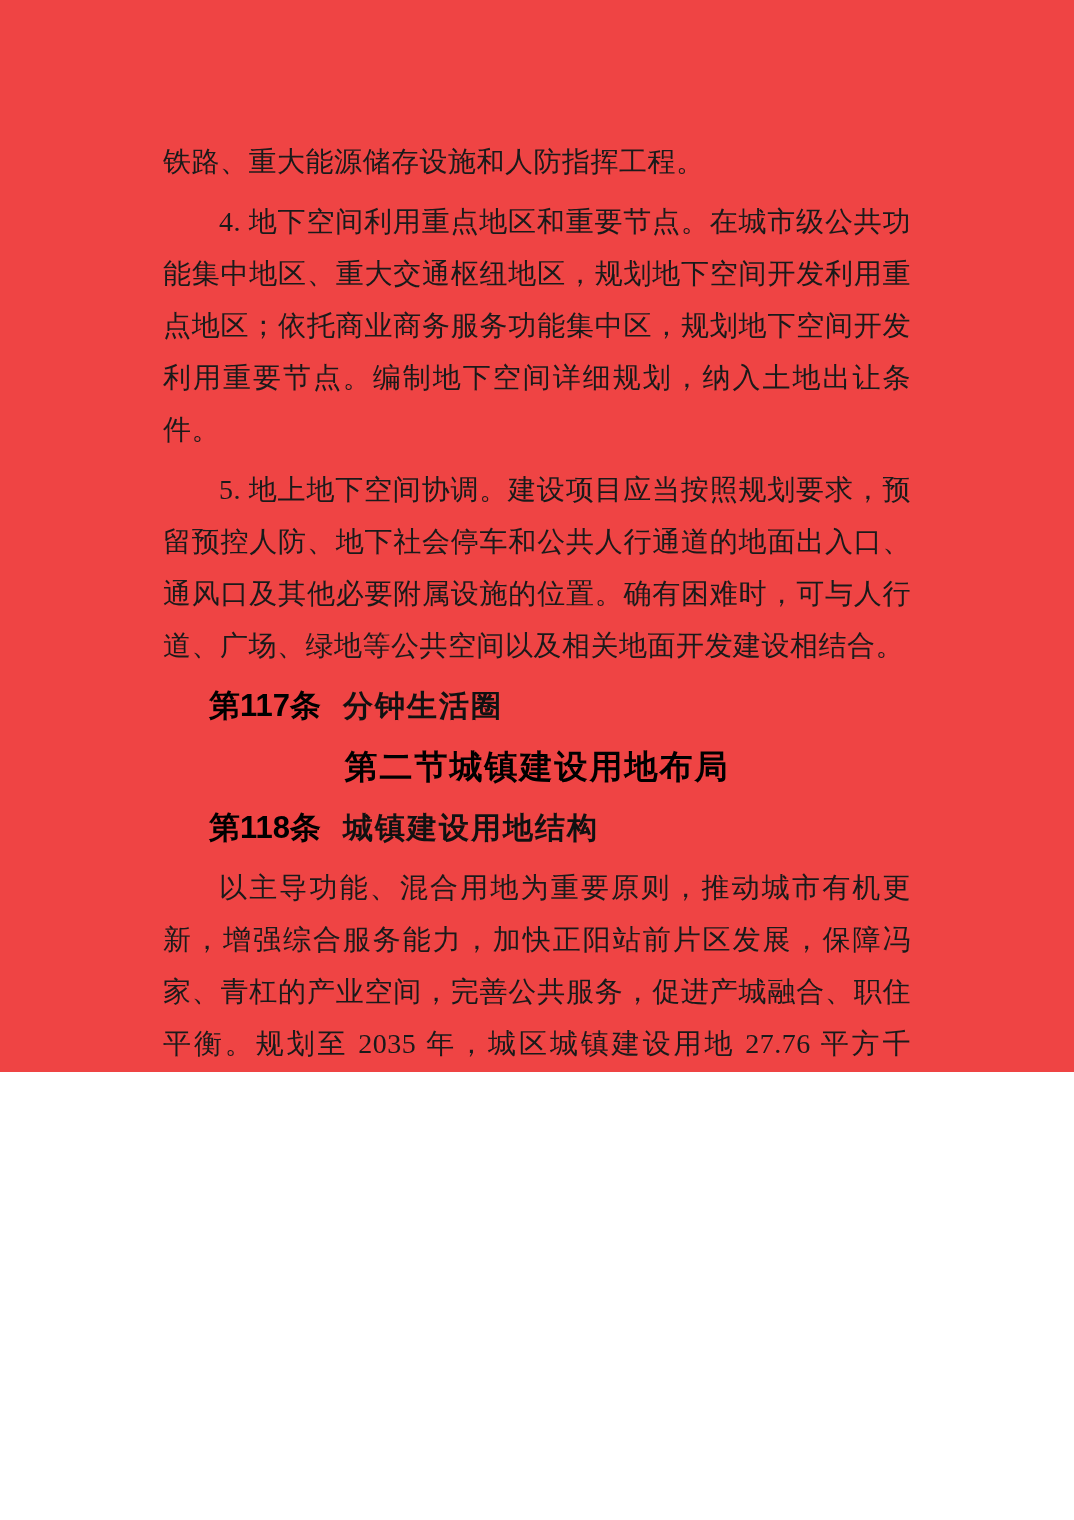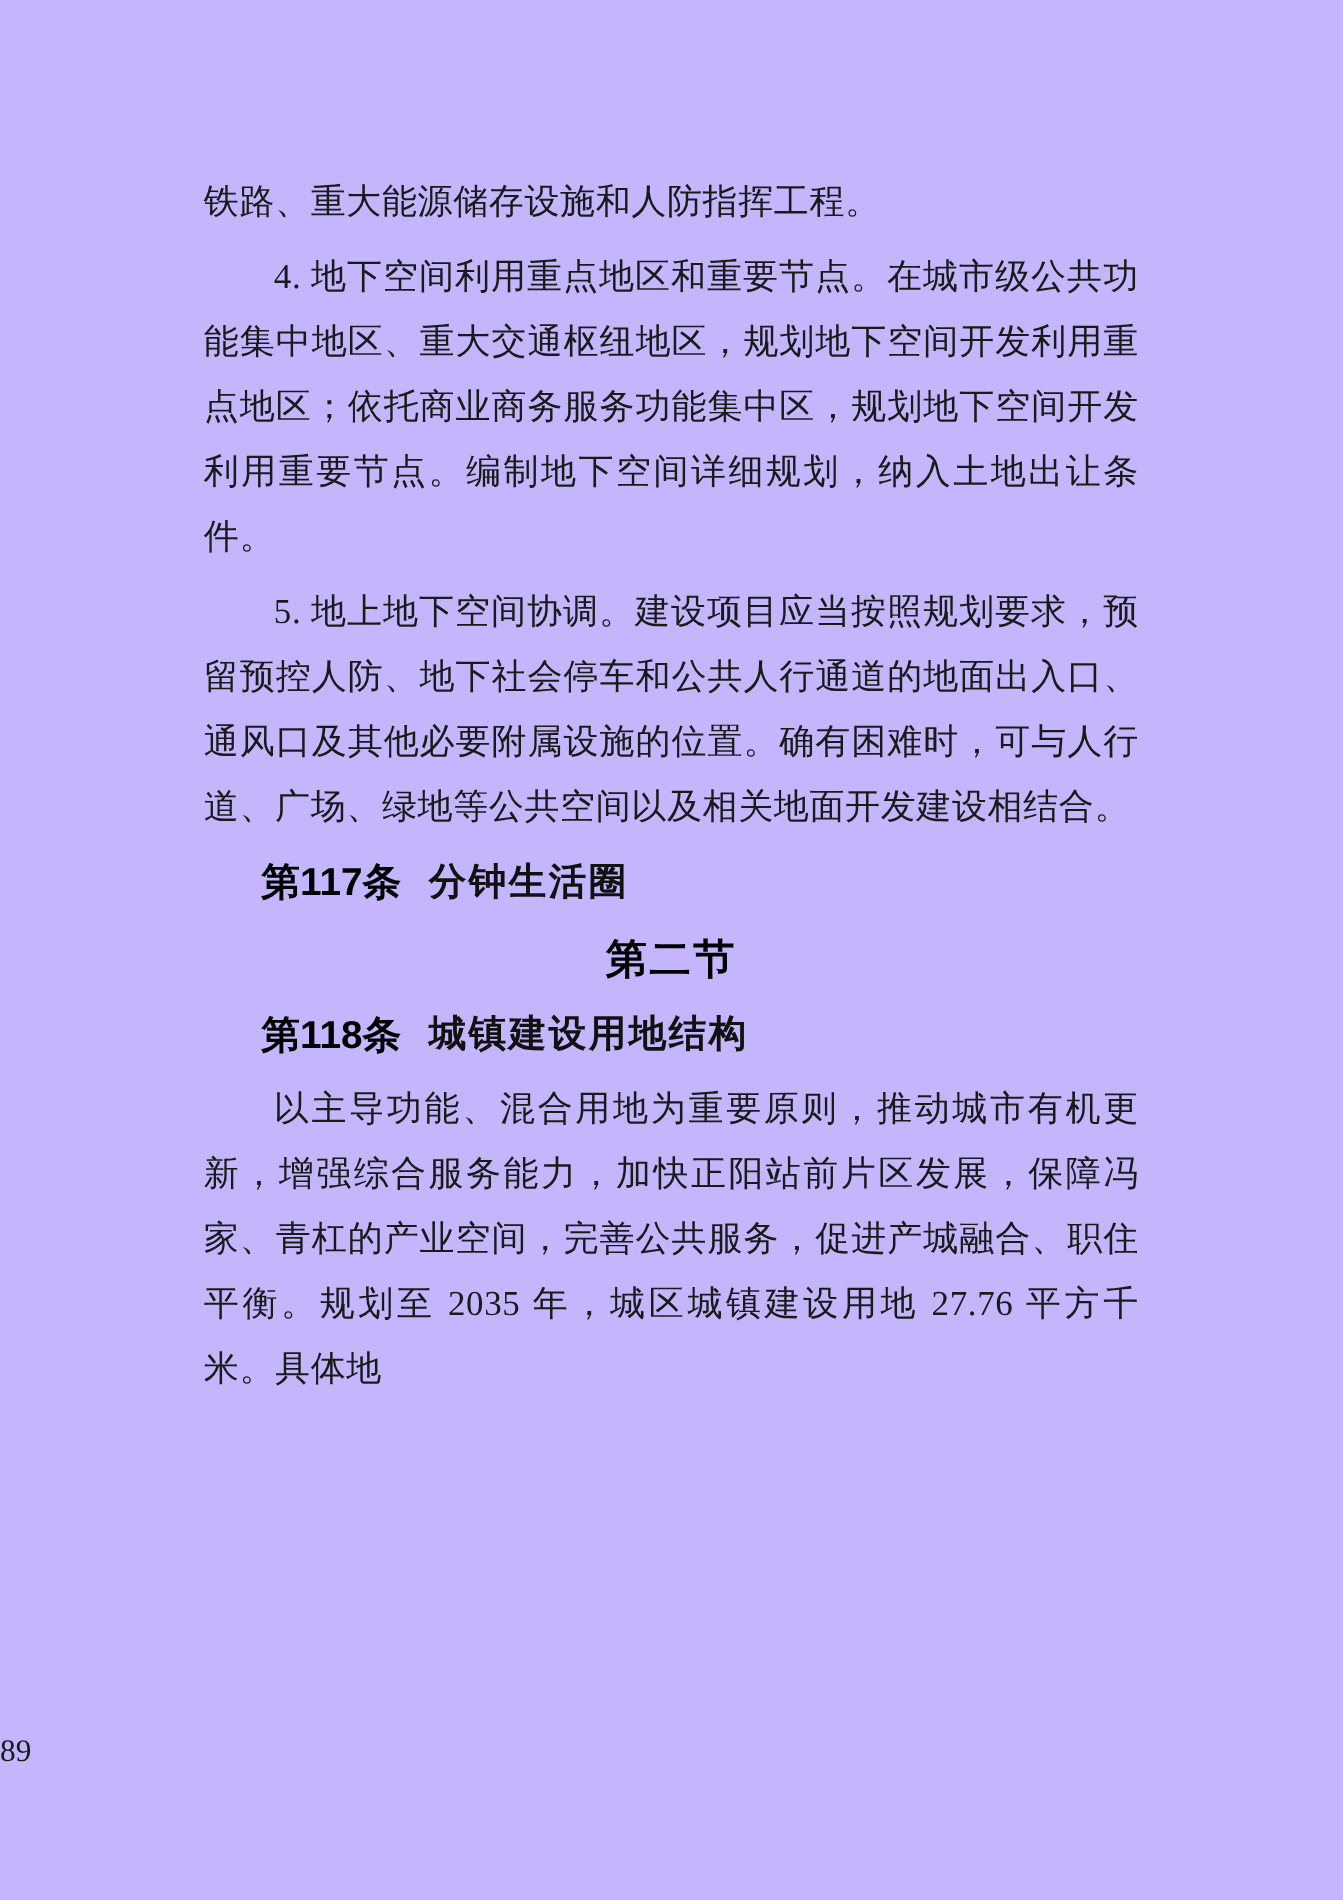--- a/index.html
+++ b/index.html
@@ -3,22 +3,22 @@
 <meta charset="utf-8">
 <style>
   html, body {
     margin: 0;
     padding: 0;
     background: #ffffff;
   }
   .page {
     position: relative;
     width: 1074px;
-    height: 1520px;
-    background: #c4b5fd;
+    height: 1072px;
+    background: #ef4444;
     font-family: "Liberation Serif", serif;
     overflow: hidden;
   }
   .content {
     position: absolute;
     left: 163px;
     top: 136px;
     width: 748px;
   }
   .content > :first-child {
@@ -94,20 +94,21 @@
     <p class="body-para">5. 地上地下空间协调。建设项目应当按照规划要求，预留预控人防、地下社会停车和公共人行通道的地面出入口、通风口及其他必要附属设施的位置。确有困难时，可与人行道、广场、绿地等公共空间以及相关地面开发建设相结合。</p>
 
     <div class="article-heading">
       <span class="article-number">第117条</span>
       <span class="article-title">分钟生活圈</span>
     </div>
 
 
     <div class="section-heading">
       <span>第二节</span>
+      <span>城镇建设用地布局</span>
     </div>
 
     <div class="article-heading">
       <span class="article-number">第118条</span>
       <span class="article-title">城镇建设用地结构</span>
     </div>
 
     <p class="body-para">以主导功能、混合用地为重要原则，推动城市有机更新，增强综合服务能力，加快正阳站前片区发展，保障冯家、青杠的产业空间，完善公共服务，促进产城融合、职住平衡。规划至 2035 年，城区城镇建设用地 27.76 平方千米。具体地</p>
 
   </div>

